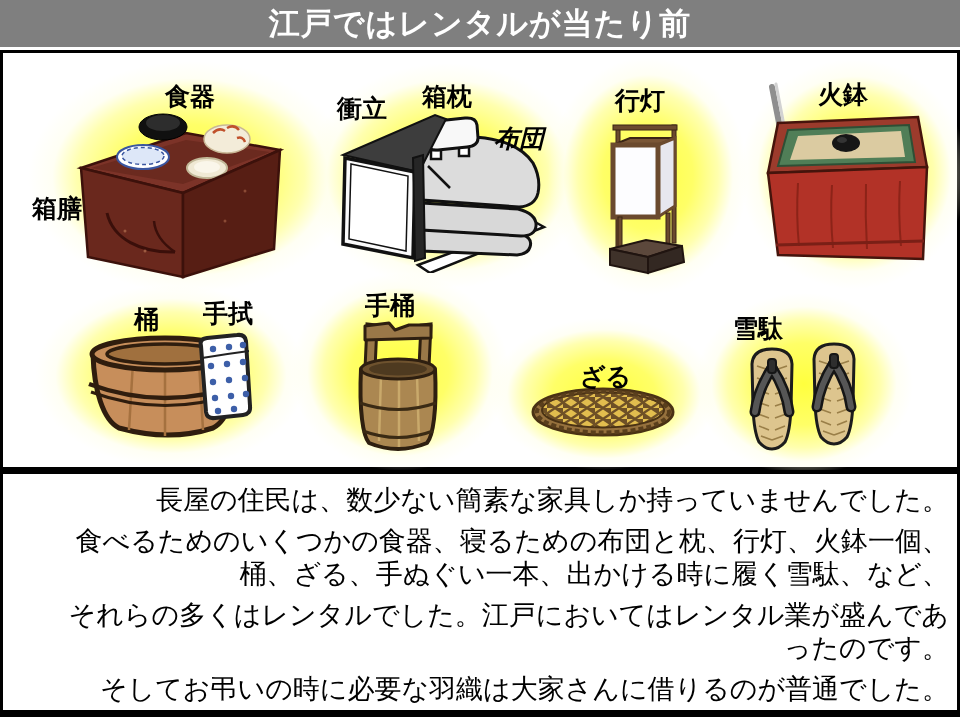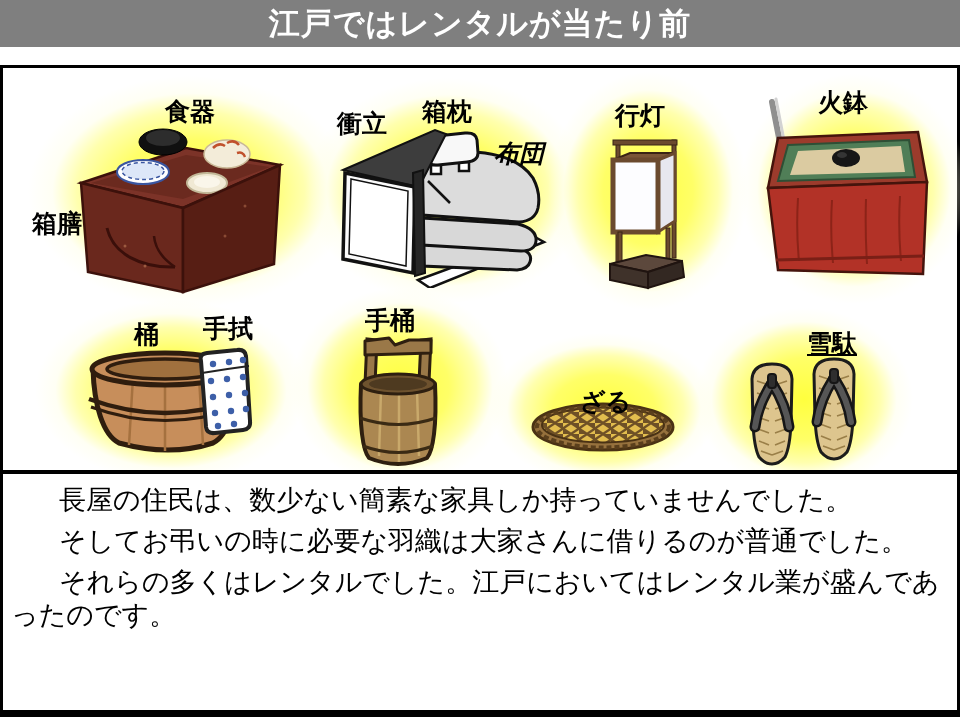--- a/index.html
+++ b/index.html
@@ -1,29 +1,29 @@
 <!DOCTYPE html>
 <html><head>
 <meta charset="utf-8">
 <style>
   * { box-sizing: border-box; margin: 0; padding: 0; }
   html,body { width:960px; height:720px; }
   body { font-family: "Liberation Sans", "DejaVu Sans", sans-serif; background:#fff; }
-  .slide { position:relative; width:960px; height:720px; overflow:hidden; background:#fff; }
+  .slide { position:relative; width:960px; height:720px; overflow:hidden; background:#fff;text-align:right; }
 
   .title-bar {
     position:absolute; top:0; left:0; width:960px; height:47px;
     background:#7f7f7f; color:#fff;
     display:flex; align-items:center; justify-content:center;
     font-size:31px; font-weight:bold; letter-spacing:1px;
   }
 
   .items-panel {
     position:absolute; top:50px; left:0; width:960px; height:420px;
-    background:#fff; border:3px solid #000;margin-top:15px;
+    background:#fff; border:3px solid #000;
   }
 
   .glow { position:absolute; border-radius:50%;
     background: radial-gradient(ellipse closest-side at center,
       #ffff3e 0%, #ffff67 45%, #ffffae 70%, rgba(255,255,230,0.45) 85%, rgba(255,255,255,0) 100%);
   }
 
   .lbl { position:absolute; color:#000; font-weight:900; font-size:25px; line-height:1;
          white-space:nowrap; }
 
@@ -209,27 +209,28 @@
         </g>
       </svg>
     </div>
 
     <div class="lbl" style="left:162px;top:31px;">食器</div>
     <div class="lbl" style="left:29px;top:143px;">箱膳</div>
     <div class="lbl" style="left:334px;top:43px;">衝立</div>
     <div class="lbl" style="left:419px;top:31px;font-family:Liberation Serif, serif;">箱枕</div>
     <div class="lbl" style="left:491px;top:73px;font-style:italic;">布団</div>
     <div class="lbl" style="left:612px;top:35px;">行灯</div>
-    <div class="lbl" style="left:815px;top:22px;">火鉢</div>
+    <div class="lbl" style="left:815px;top:29px;">火鉢</div>
     <div class="lbl" style="left:131px;top:254px;">桶</div>
     <div class="lbl" style="left:200px;top:248px;">手拭</div>
     <div class="lbl" style="left:362px;top:240px;">手桶</div>
-    <div class="lbl" style="left:577px;top:321px;">ざる</div>
-    <div class="lbl" style="left:804px;top:263px;text-decoration:underline;">雪駄</div>
+    <div class="lbl" style="left:577px;top:311px;">ざる</div>
+    <div class="lbl" style="left:730px;top:263px;">雪駄</div>
   </div>
 
   <div class="text-panel">
     <p class="para">長屋の住民は、数少ない簡素な家具しか持っていませんでした。</p>
+    <p class="para">食べるためのいくつかの食器、寝るための布団と枕、行灯、火鉢一個、桶、ざる、手ぬぐい一本、出かける時に履く雪駄、など、</p>
+    <p class="para">それらの多くはレンタルでした。江戸においてはレンタル業が盛んであったのです。</p>
     <p class="para">そしてお弔いの時に必要な羽織は大家さんに借りるのが普通でした。</p>
-    <p class="para">それらの多くはレンタルでした。江戸においてはレンタル業が盛んであったのです。</p>
   </div>
 
 </div>
 
 </body></html>

